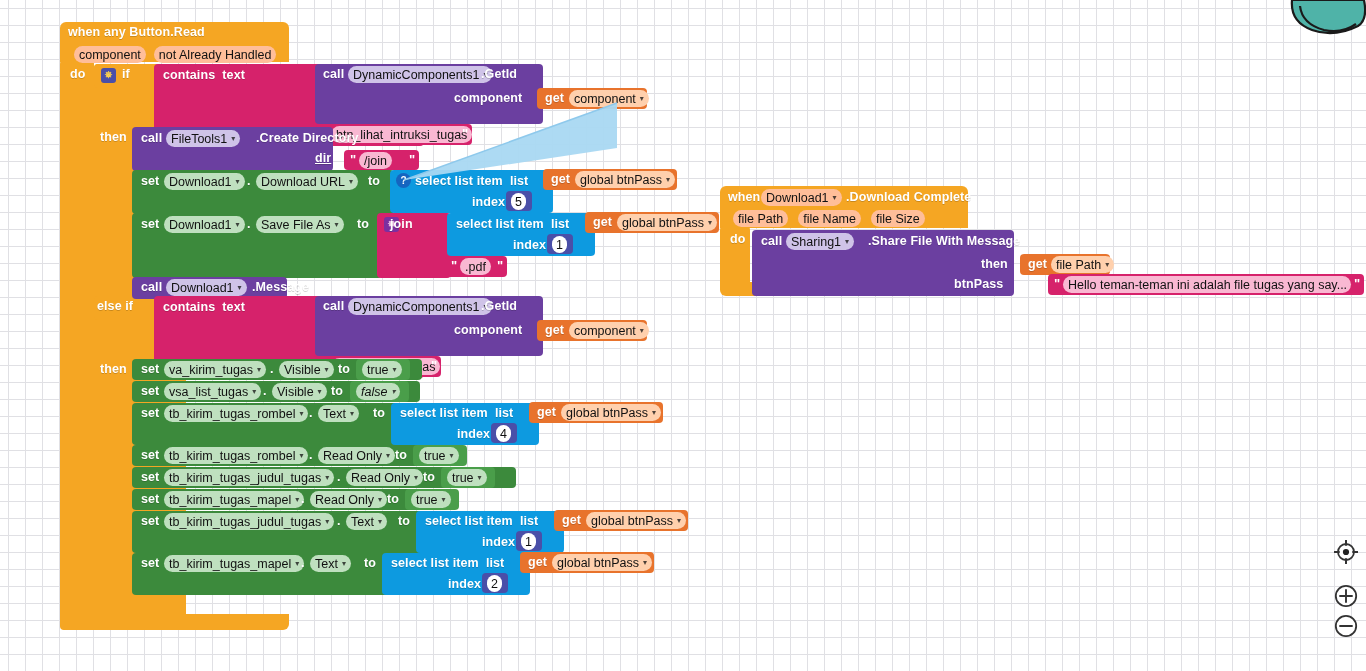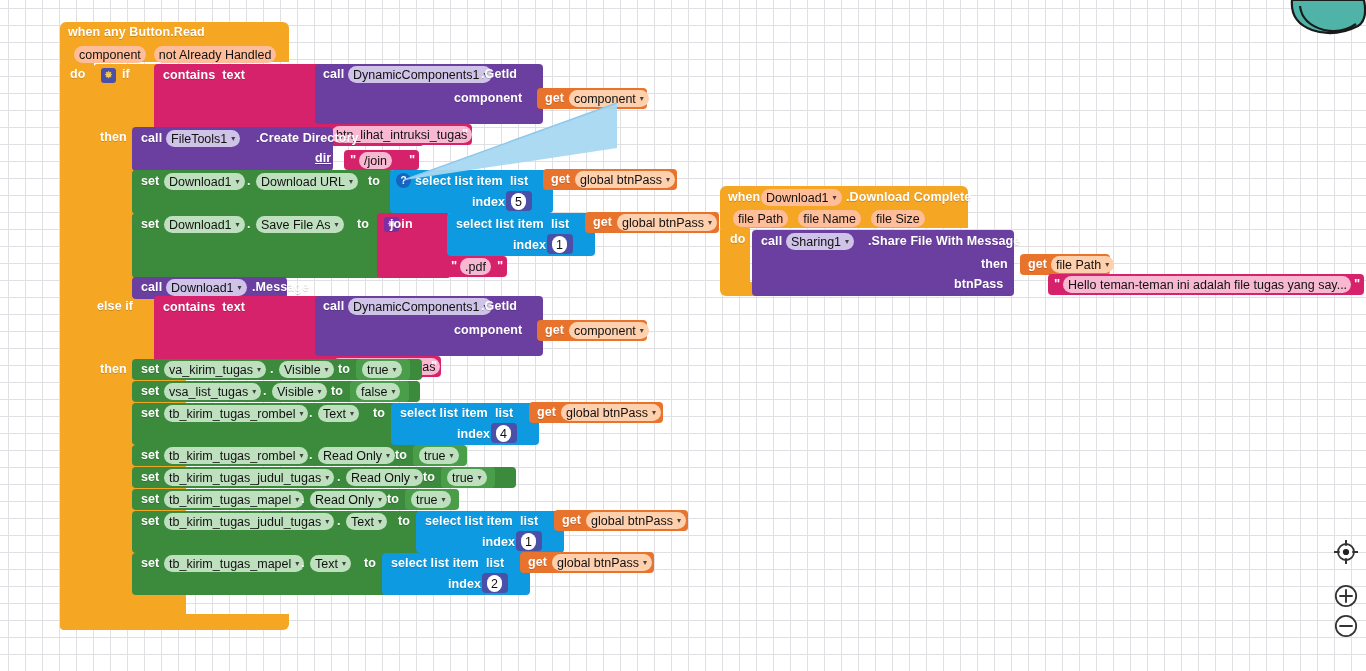--- a/index.html
+++ b/index.html
@@ -372,21 +372,21 @@
           <span class="caret">▾</span>
         </span>
       <div class="t" style="position:absolute; left:131px; top:3px;">.</div>
       <span class="field f-green" style="position:absolute; left:140px; top:2px;">
         <span>Visible</span>
           <span class="caret">▾</span>
         </span>
       <div class="t" style="position:absolute; left:199px; top:3px;">to</div>
       <div class="blk" style="left:218px; top:0;">
         <div class="body c-green" style="left:0; top:0; width:59px; height:21px; background:#4a9e4a;"></div>
-        <span class="field f-green" style="position:absolute; left:6px; top:2px;">
+        <span class="field f-green" style="position:absolute; left:6px; top:2px;font-style:italic;">
           <span>false</span>
             <span class="caret">▾</span>
           </span>
       </div>
     </div>
 
     <div class="blk" style="left:72px; top:381px;">
       <div class="body c-green" style="left:0; top:0; width:268px; height:42px; border-radius:4px;"></div>
       <div class="t" style="position:absolute; left:9px; top:3px;">set</div>
       <span class="field f-green" style="position:absolute; left:32px; top:2px;">

